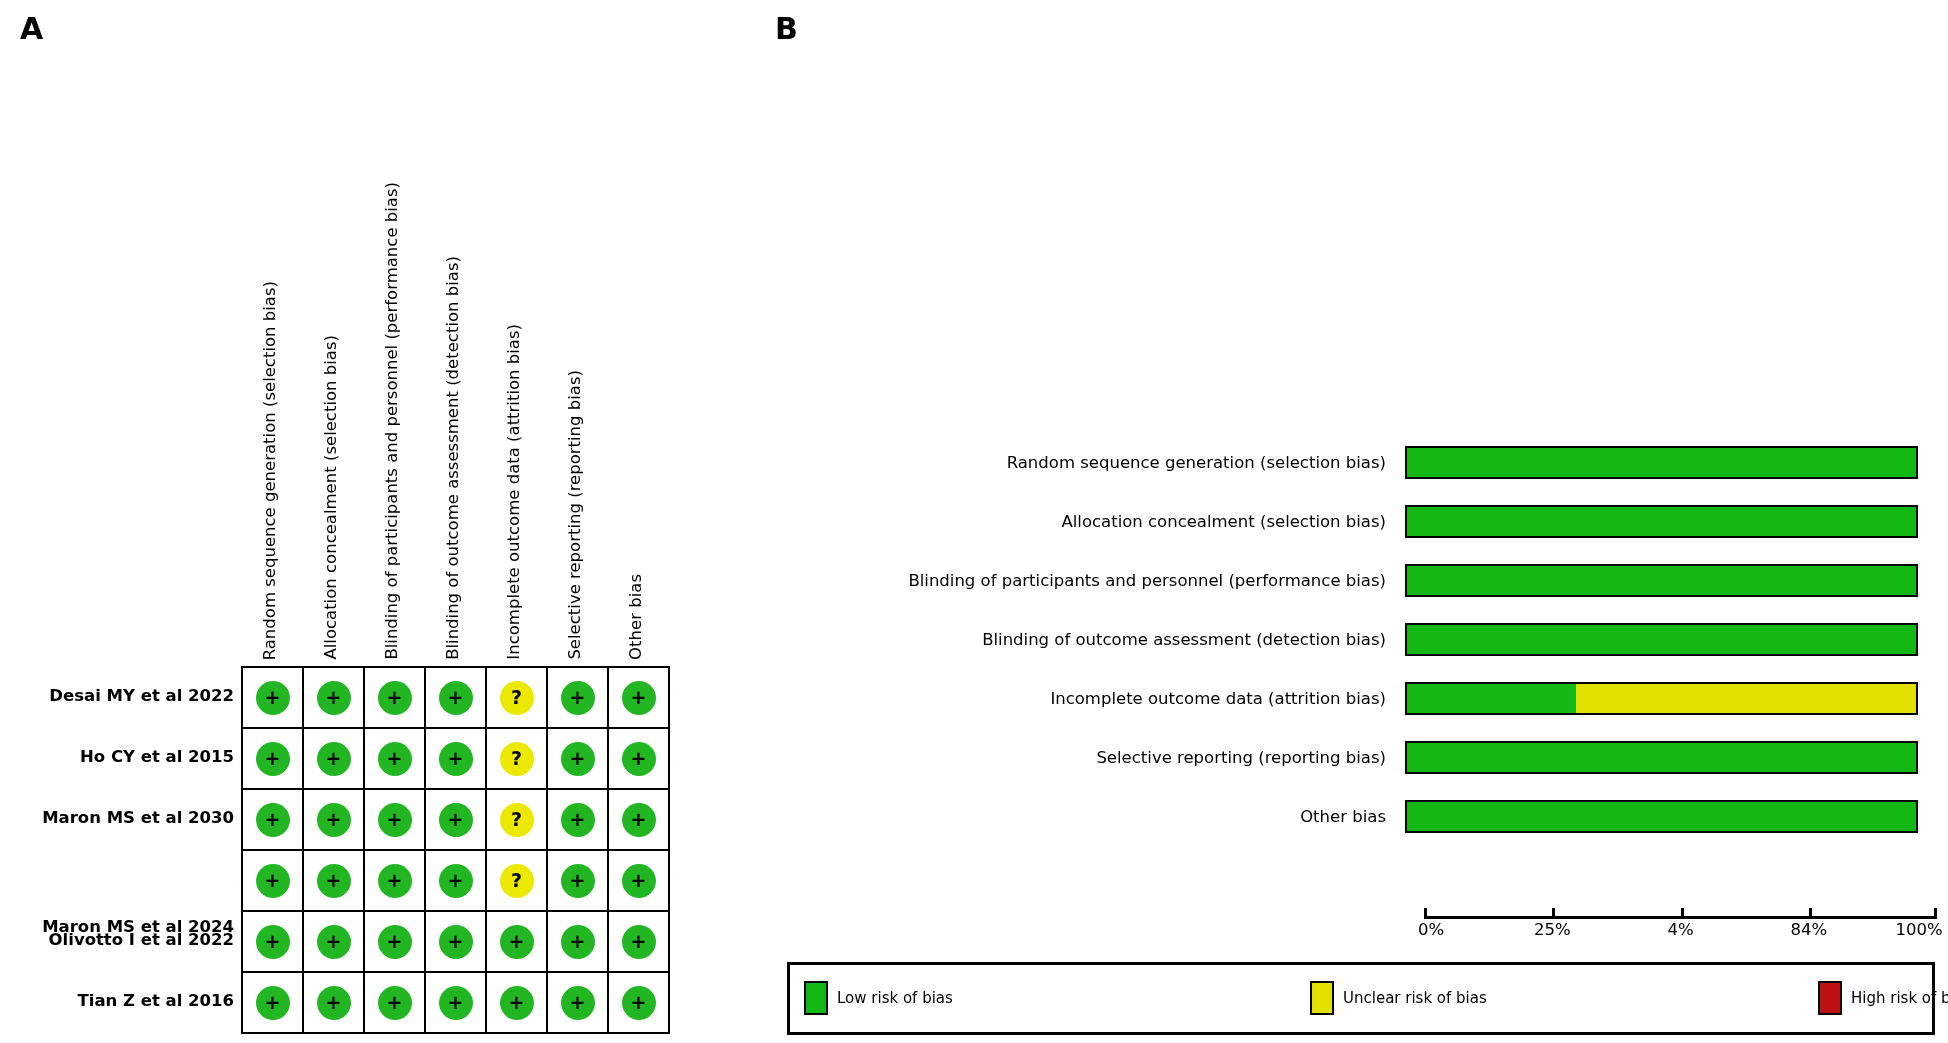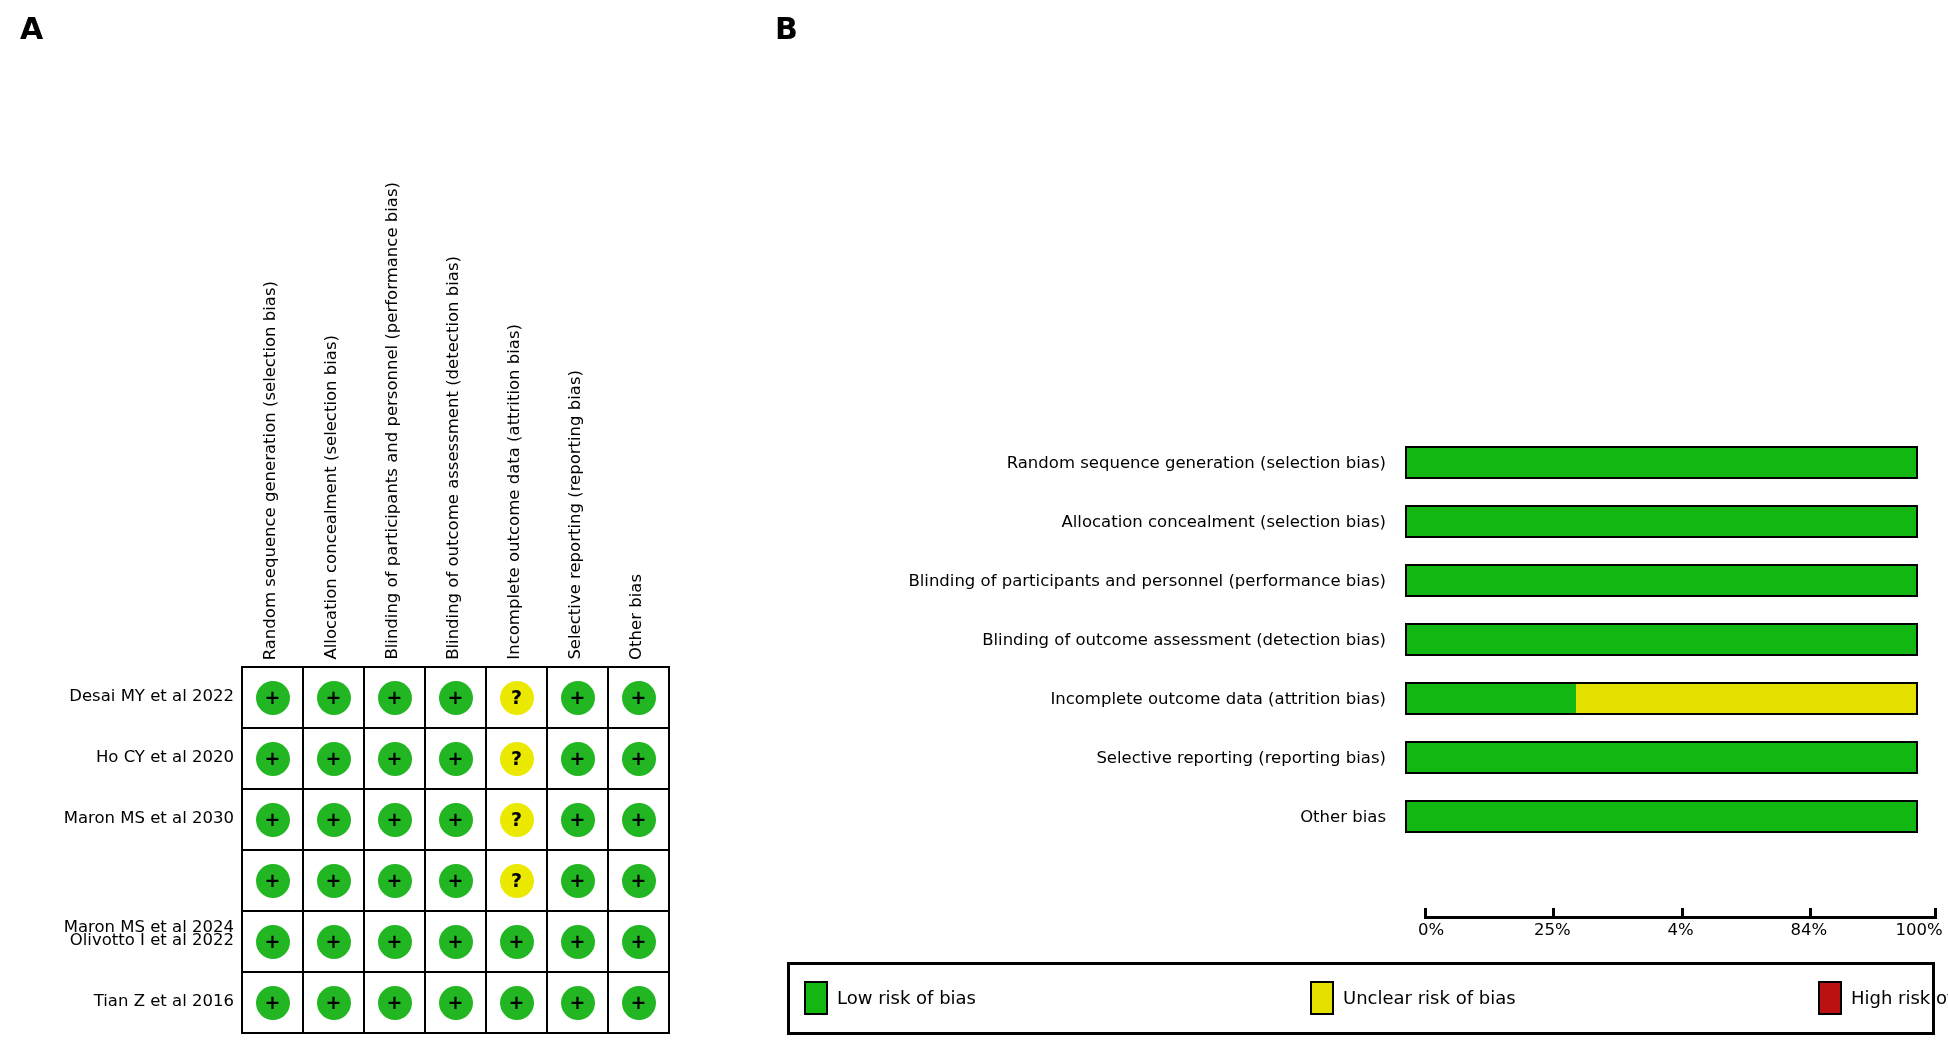--- a/index.html
+++ b/index.html
@@ -49,42 +49,42 @@
   .b-ticklabel{position:absolute;top:5px;font-size:16.5px;line-height:17px;
                transform:translateX(-50%);white-space:nowrap;}
 
   .b-legend{position:absolute;border:3px solid #000;background:#fff;box-sizing:border-box;
             display:flex;align-items:center;}
   .lg-item{display:flex;align-items:center;}
   .lg-swatch{width:24px;height:34px;border:2px solid #000;box-sizing:border-box;}
   .lg-swatch.low{background:#12b712;}
   .lg-swatch.unclear{background:#e3e000;}
   .lg-swatch.high{background:#bb1111;}
-  .lg-text{margin-left:9px;font-size:18px;line-height:18px;white-space:nowrap;}
+  .lg-text{margin-left:9px;font-size:15px;line-height:18px;white-space:nowrap;}
 </style>
 </head>
 <body>
 
 <div id="panelA">
 
   <div class="panel-letter" style="left:20px;top:14px;">A</div>
 
   <div class="a-collabels" id="a-collabels" style="left:241px;top:80px;width:427px;height:580px;">
       <div class="a-collabel" style="left: 21px;">Random sequence generation (selection bias)</div>
       <div class="a-collabel" style="left: 82px;">Allocation concealment (selection bias)</div>
       <div class="a-collabel" style="left: 143px;">Blinding of participants and personnel (performance bias)</div>
       <div class="a-collabel" style="left: 204px;">Blinding of outcome assessment (detection bias)</div>
       <div class="a-collabel" style="left: 265px;">Incomplete outcome data (attrition bias)</div>
       <div class="a-collabel" style="left: 326px;">Selective reporting (reporting bias)</div>
       <div class="a-collabel" style="left: 387px;">Other bias</div>
     </div>
 
-  <div class="a-rowlabels" id="a-rowlabels" style="left:2px;top:666px;width:232px;height:366px;">
+  <div class="a-rowlabels" id="a-rowlabels" style="left:2px;top:666px;width:232px;height:366px;font-weight:bold;">
       <div class="a-rowlabel" style="top: 22px;">Desai MY et al 2022</div>
-      <div class="a-rowlabel" style="top: 83px;">Ho CY et al 2020</div>
+      <div class="a-rowlabel" style="top: 83px;">Ho CY et al 2015</div>
       <div class="a-rowlabel" style="top: 144px;">Maron MS et al 2030</div>
       <div class="a-rowlabel" style="top: 205px; margin-top: 48px;">Maron MS et al 2024</div>
       <div class="a-rowlabel" style="top: 266px;">Olivotto I et al 2022</div>
       <div class="a-rowlabel" style="top: 327px;">Tian Z et al 2016</div>
     </div>
 
   <div class="a-grid" id="a-grid" style="left:241px;top:666px;">
       <div class="a-row">
         <div class="a-cell">
           <div class="judge low">+</div>

